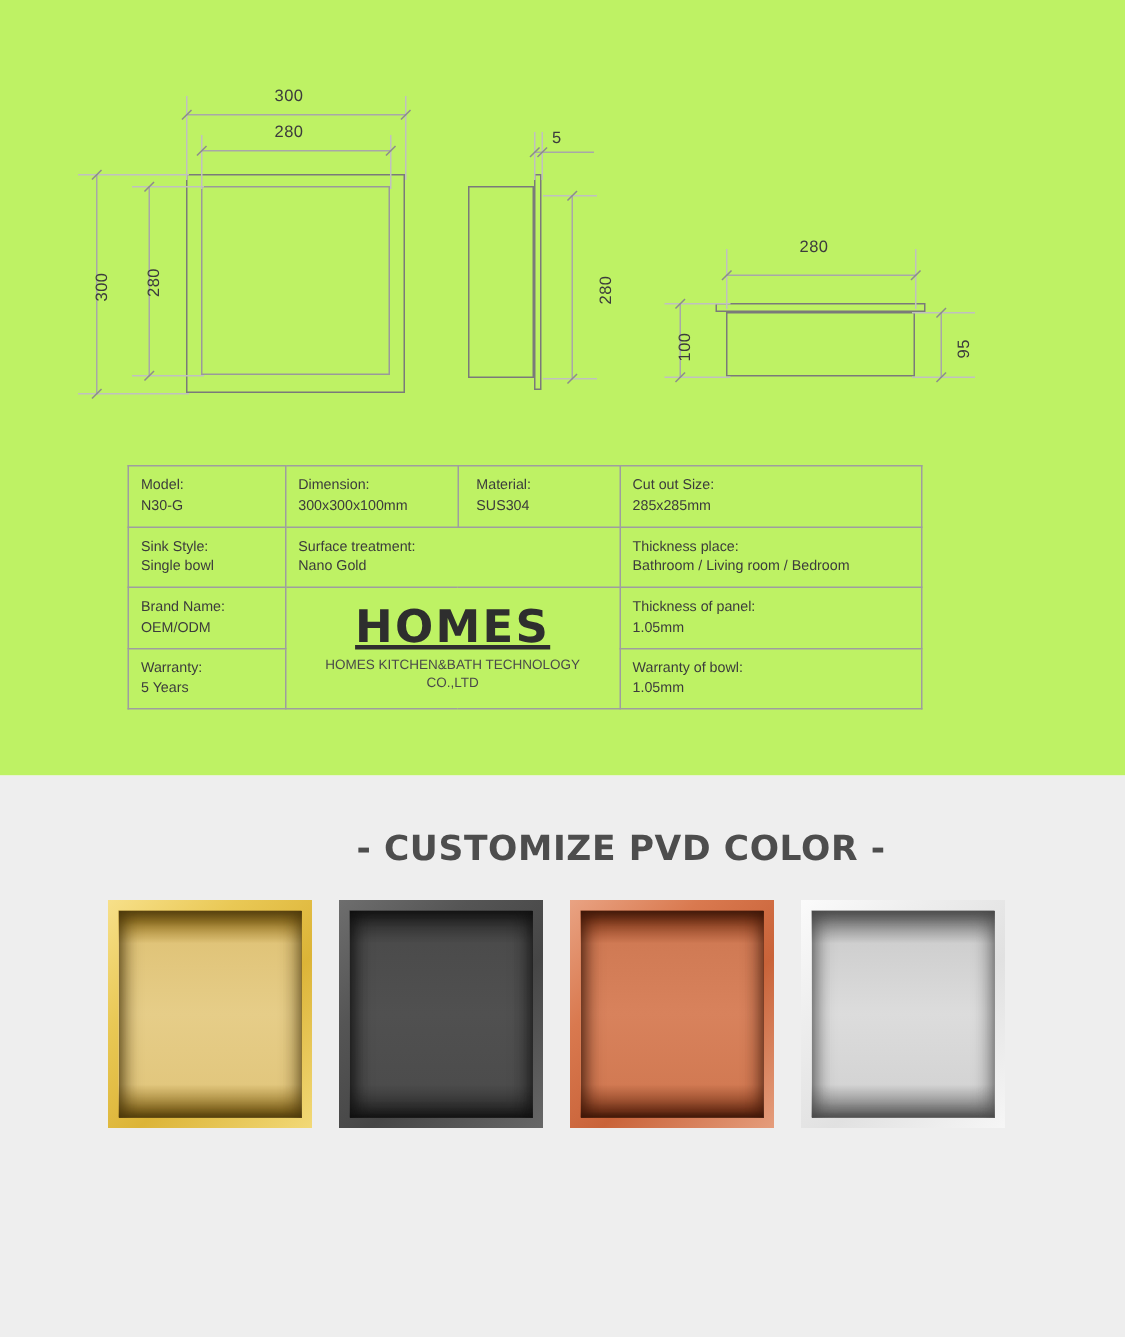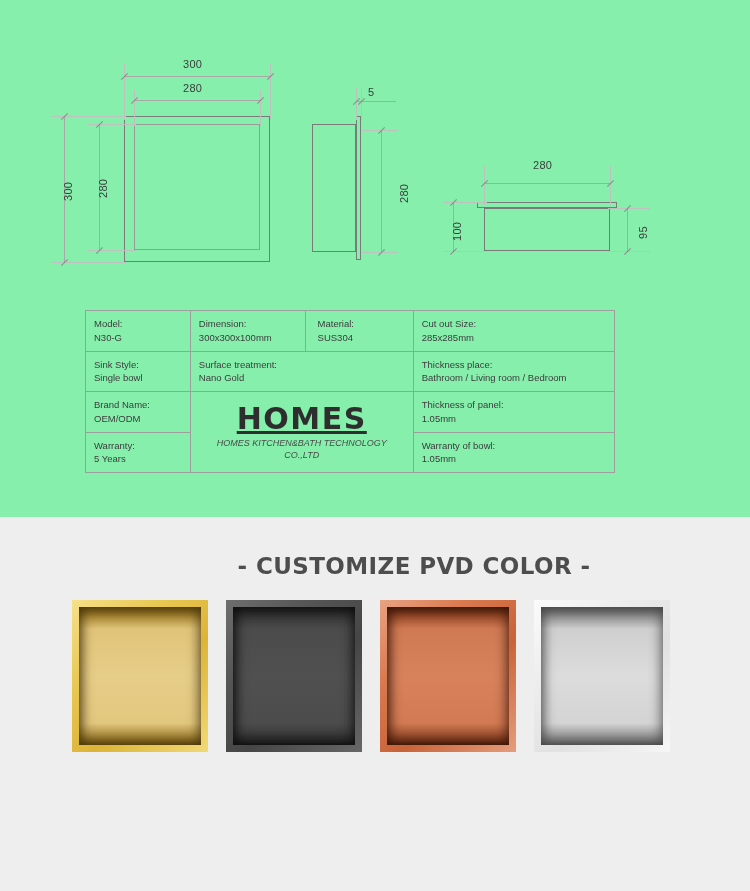--- a/index.html
+++ b/index.html
@@ -8,21 +8,21 @@
     width:750px;height:891px;
     background:#ffffff;
     font-family:"Liberation Sans","DejaVu Sans",sans-serif;
     color:#3c3c3c;
     overflow:hidden;
     position:relative;
   }
   .page{position:relative;width:750px;height:891px;}
 
   
-  .drawing-area{position:absolute;left:0;top:0;width:750px;height:517px;background:#86efac;}
+  .drawing-area{position:absolute;left:0;top:0;width:750px;height:517px;background:#bef264;}
 
   .dim-line{position:absolute;background:#a8a8a8;}
   .dim-h{height:1px;}
   .dim-v{width:1px;}
   .ext-line{position:absolute;background:#c0c0c0;}
   .ext-v{width:1px;}
   .ext-h{height:1px;}
 
   .dim-text{
     position:absolute;
@@ -71,21 +71,20 @@
     font-family:"DejaVu Sans","Liberation Sans",sans-serif;
     display:block;
     text-decoration:underline;
   }
   .logo-sub{
     font-size:9px;
     color:#4a4a4a;
     line-height:1.35;
     display:block;
     margin-top:2px;
-    font-style:italic;
   }
 
   
   .pvd-section{
     position:absolute;left:0;top:517px;
     width:750px;height:374px;
     background:#eeeeee;
   }
   .pvd-title{
     position:absolute;left:0;top:36px;width:750px;

